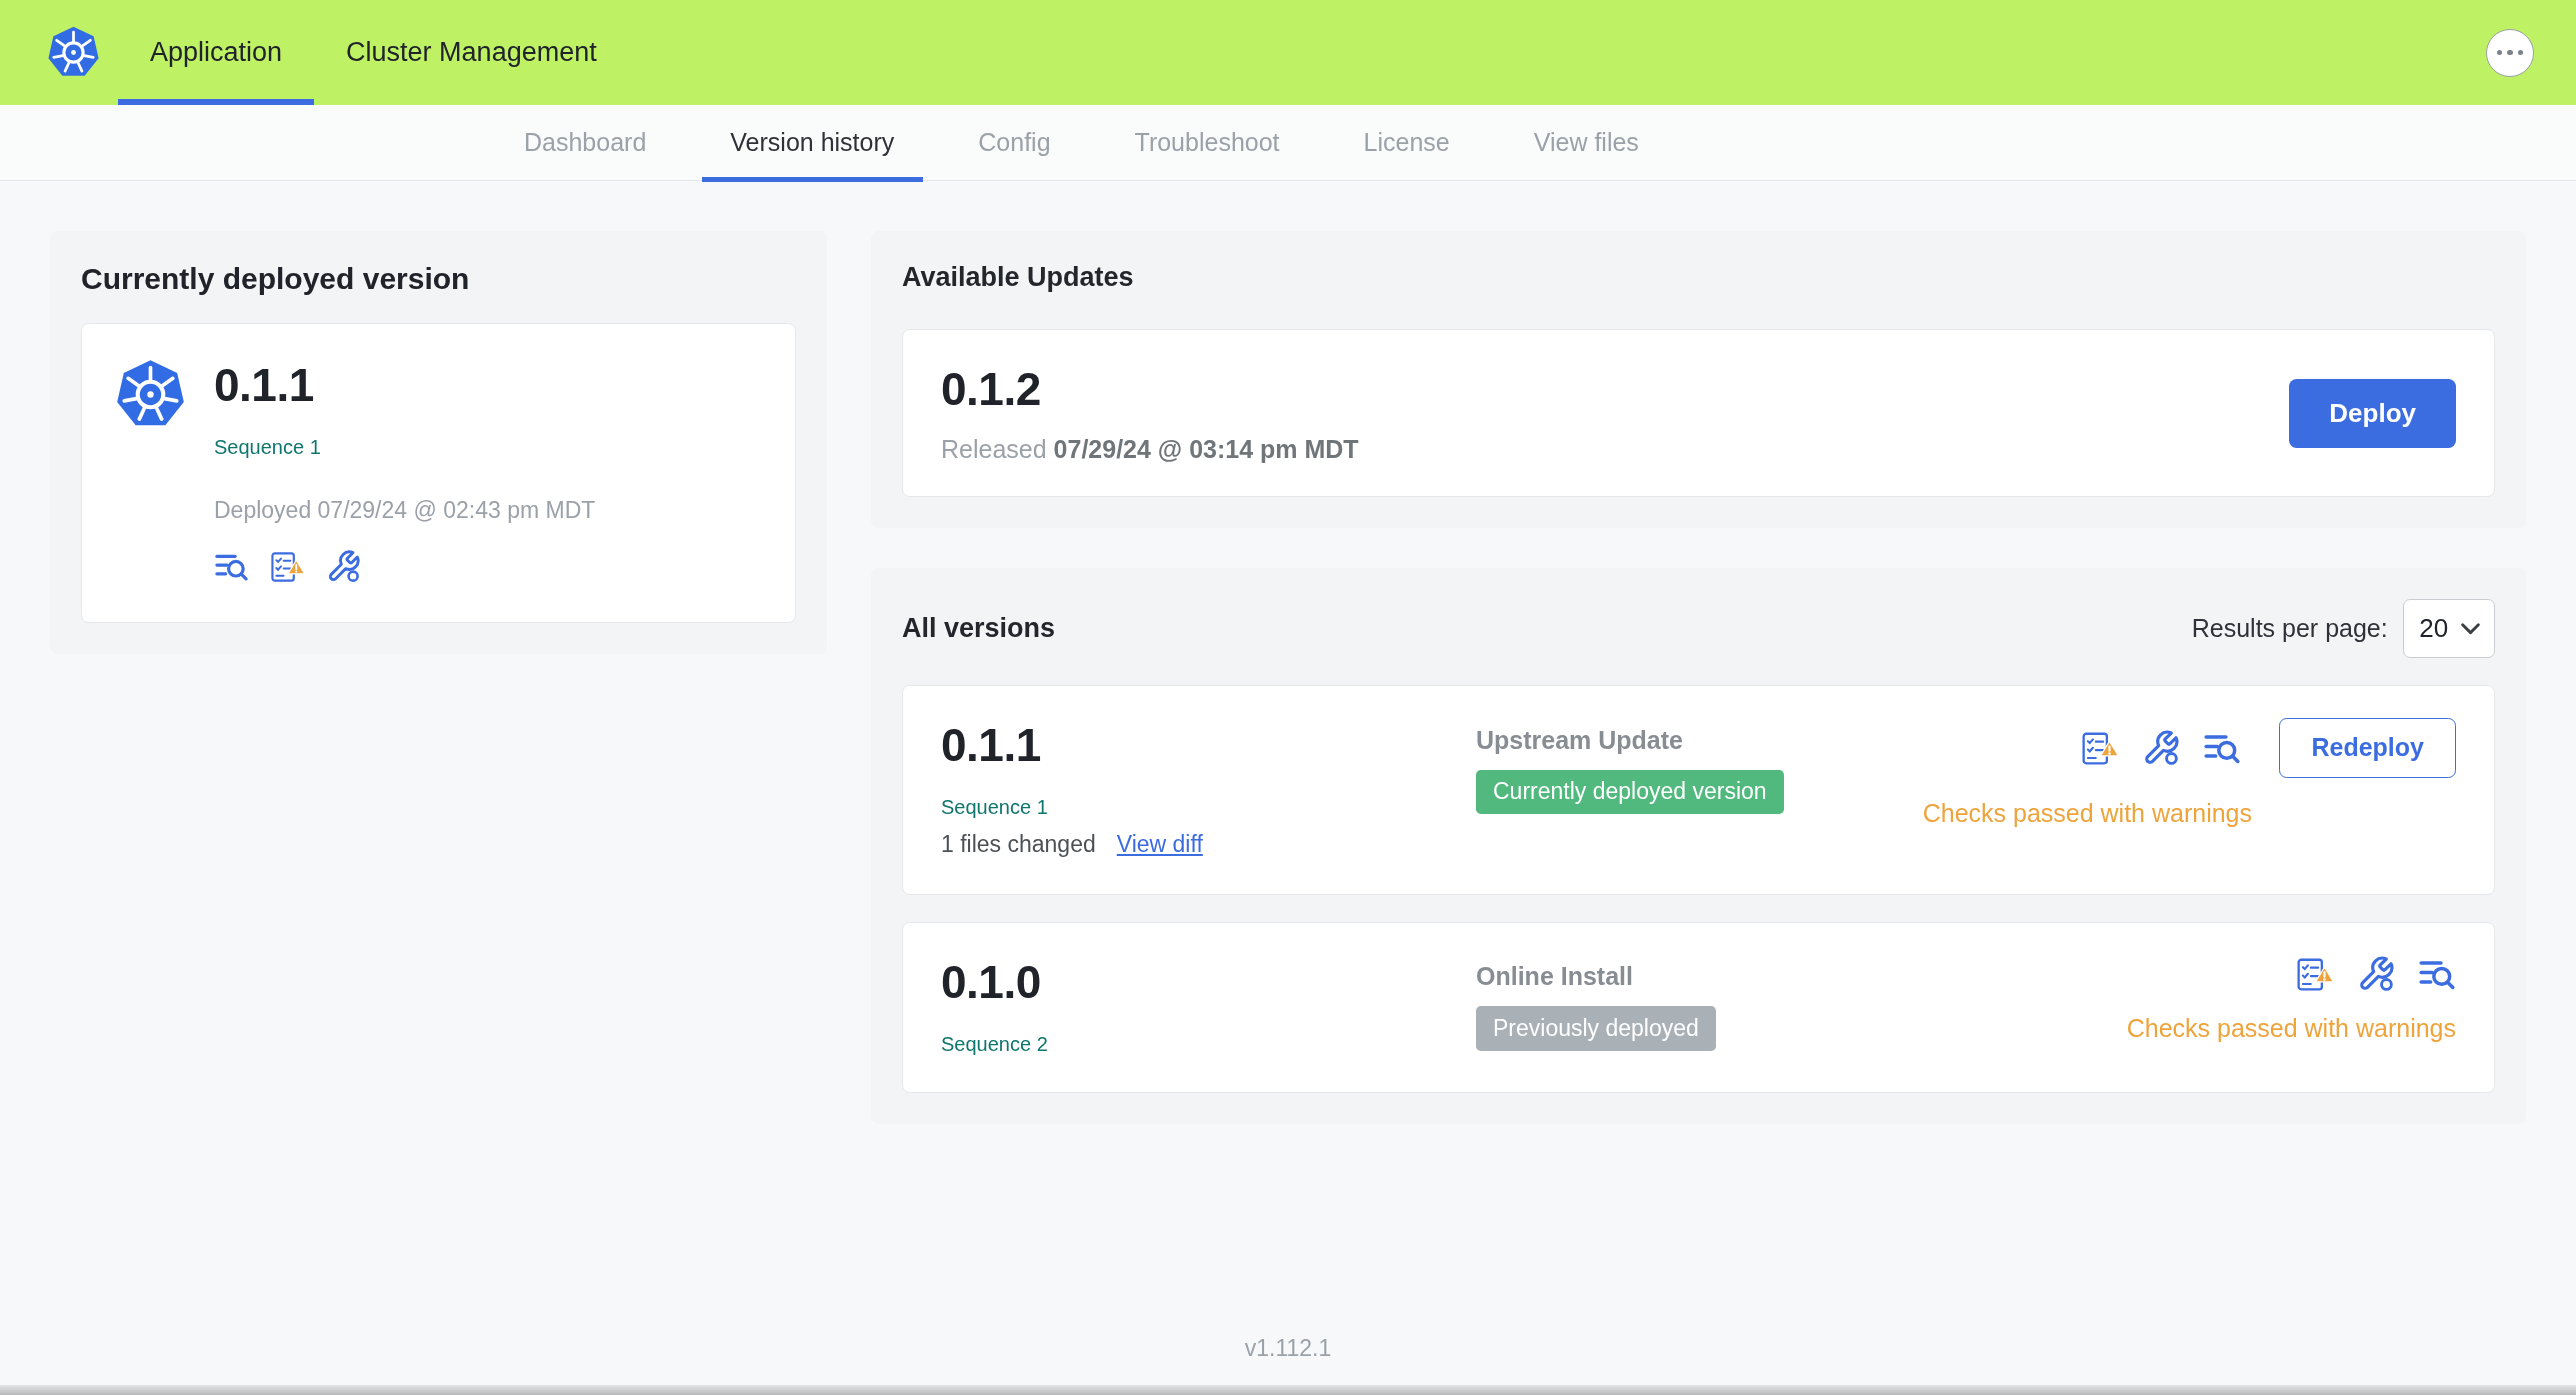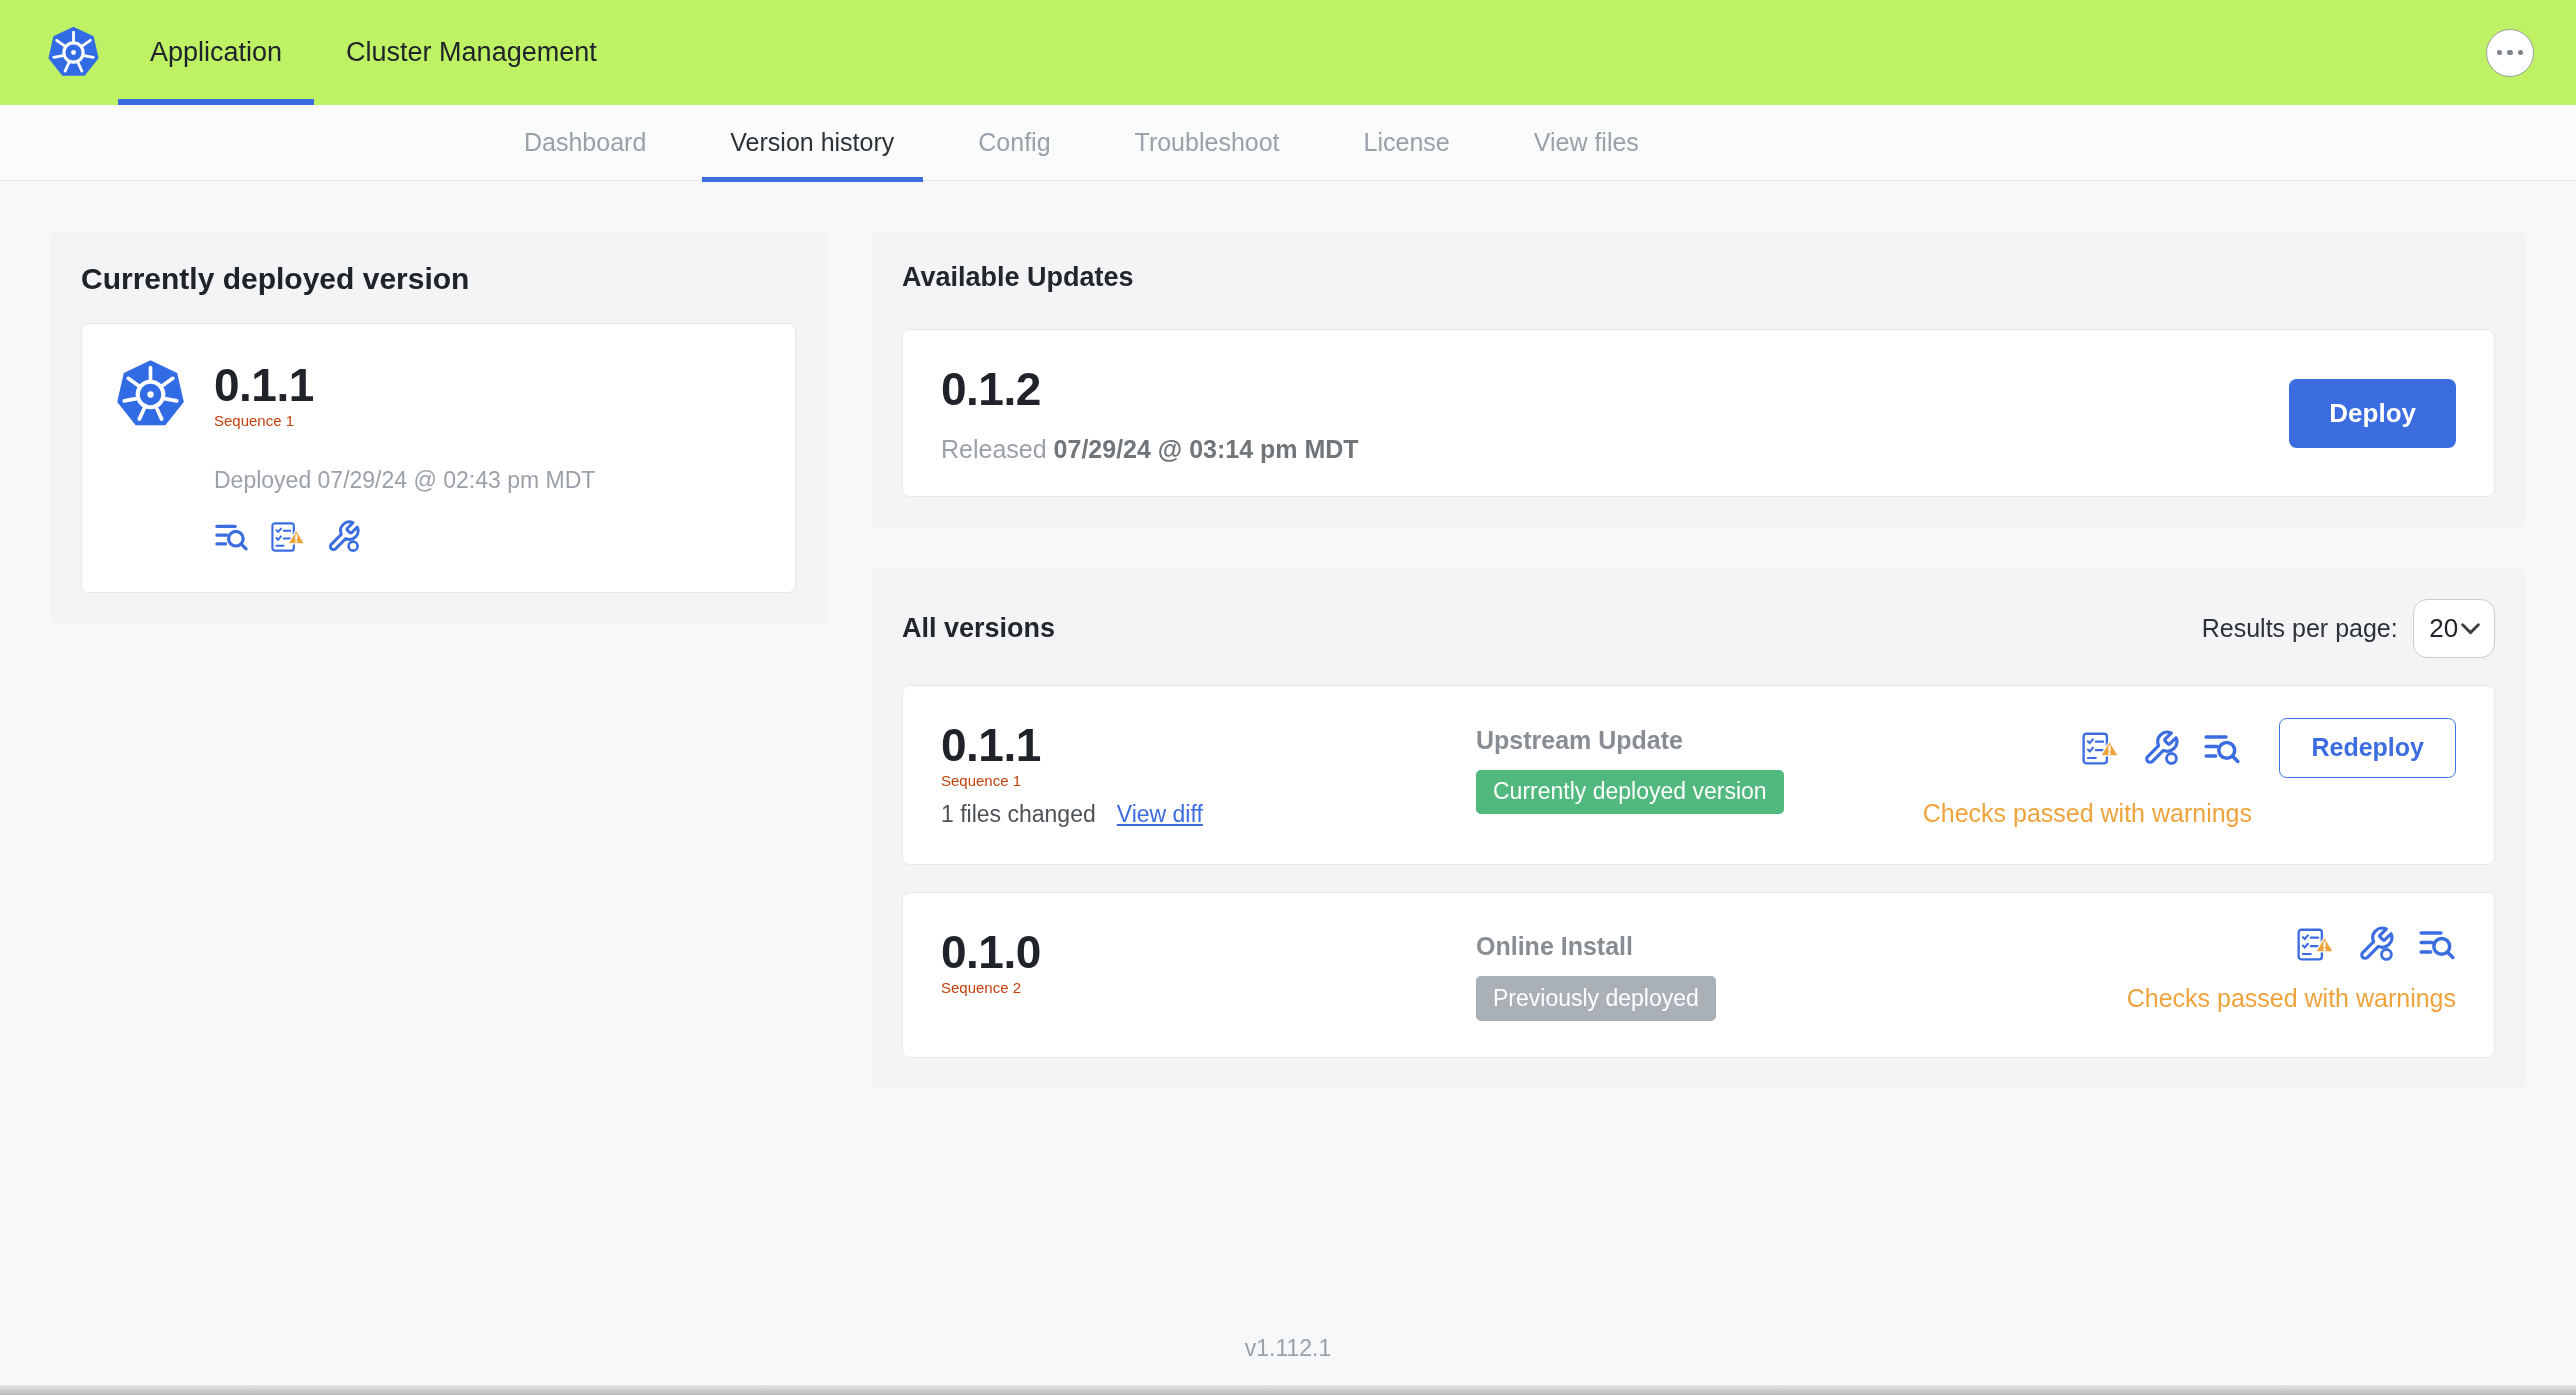--- a/index.html
+++ b/index.html
@@ -57,21 +57,21 @@
   .main{display:flex;align-items:flex-start;gap:44px;padding:50px 50px 0 50px;}
   .card{background:#f3f4f5;border-radius:7.6px;padding:31px;}
   .inner{background:#ffffff;border:1px solid #e6e7e8;border-radius:7.6px;}
 
   
   .deployed-card{width:777px;flex:0 0 auto;}
   .card-title-lg{font-size:30px;font-weight:700;color:#20232a;}
   .deployed-inner{margin-top:27px;padding:34px 32px 38px 32px;display:flex;gap:27px;}
   .deployed-inner .k8s-big{width:73px;height:73px;flex:0 0 auto;}
   .ver-big{font-size:46px;font-weight:700;color:#20232a;letter-spacing:-0.5px;}
-  .seq-text{font-size:15px;color:#c2410c;margin-top:0;}
+  .seq-text{font-size:20px;color:#0f766e;margin-top:24px;}
   .deployed-at{font-size:23px;color:#9ba1a8;margin-top:38px;}
   .icon-row{display:flex;align-items:center;gap:21px;margin-top:25px;}
   .icon-btn{width:38px;height:38px;display:flex;align-items:center;justify-content:center;cursor:pointer;background:none;border:none;padding:0;}
   .icon-btn svg{width:38px;height:38px;display:block;}
   .deployed-inner .icon-btn,.deployed-inner .icon-btn svg{width:35px;height:35px;}
 
   
   .right-col{flex:1 1 auto;display:flex;flex-direction:column;gap:40px;min-width:0;}
   .card-title{font-size:27px;font-weight:700;color:#23262b;}
 
@@ -89,21 +89,21 @@
     background:#fff;color:var(--accent);border:1.9px solid var(--accent);border-radius:7.6px;
     font-size:25px;font-weight:700;padding:14.3px 31px;cursor:pointer;white-space:nowrap;
     font-family:"Liberation Sans",sans-serif;
   }
 
   
   .allv-head{display:flex;align-items:center;justify-content:space-between;}
   .rpp{display:flex;align-items:center;gap:15.3px;}
   .rpp-label{font-size:25px;color:#2e3238;}
   .select-box{
-    width:82px;height:59px;background:#fff;border:1.9px solid #c9cdd1;border-radius:14px;
+    width:92px;height:59px;background:#fff;border:1.9px solid #c9cdd1;border-radius:7px;
     display:flex;align-items:center;justify-content:space-between;padding:0 13.4px 0 15.3px;
     font-size:26px;color:#20232a;cursor:pointer;
   }
   .select-box svg{width:21px;height:13.4px;}
 
   .ver-row{
     margin-top:27px;padding:32px 38px 36px 38px;
     display:grid;grid-template-columns:535px 1fr auto;align-items:start;
   }
   .files-line{display:flex;align-items:center;gap:21px;margin-top:11.5px;font-size:23px;color:#4c5156;}

